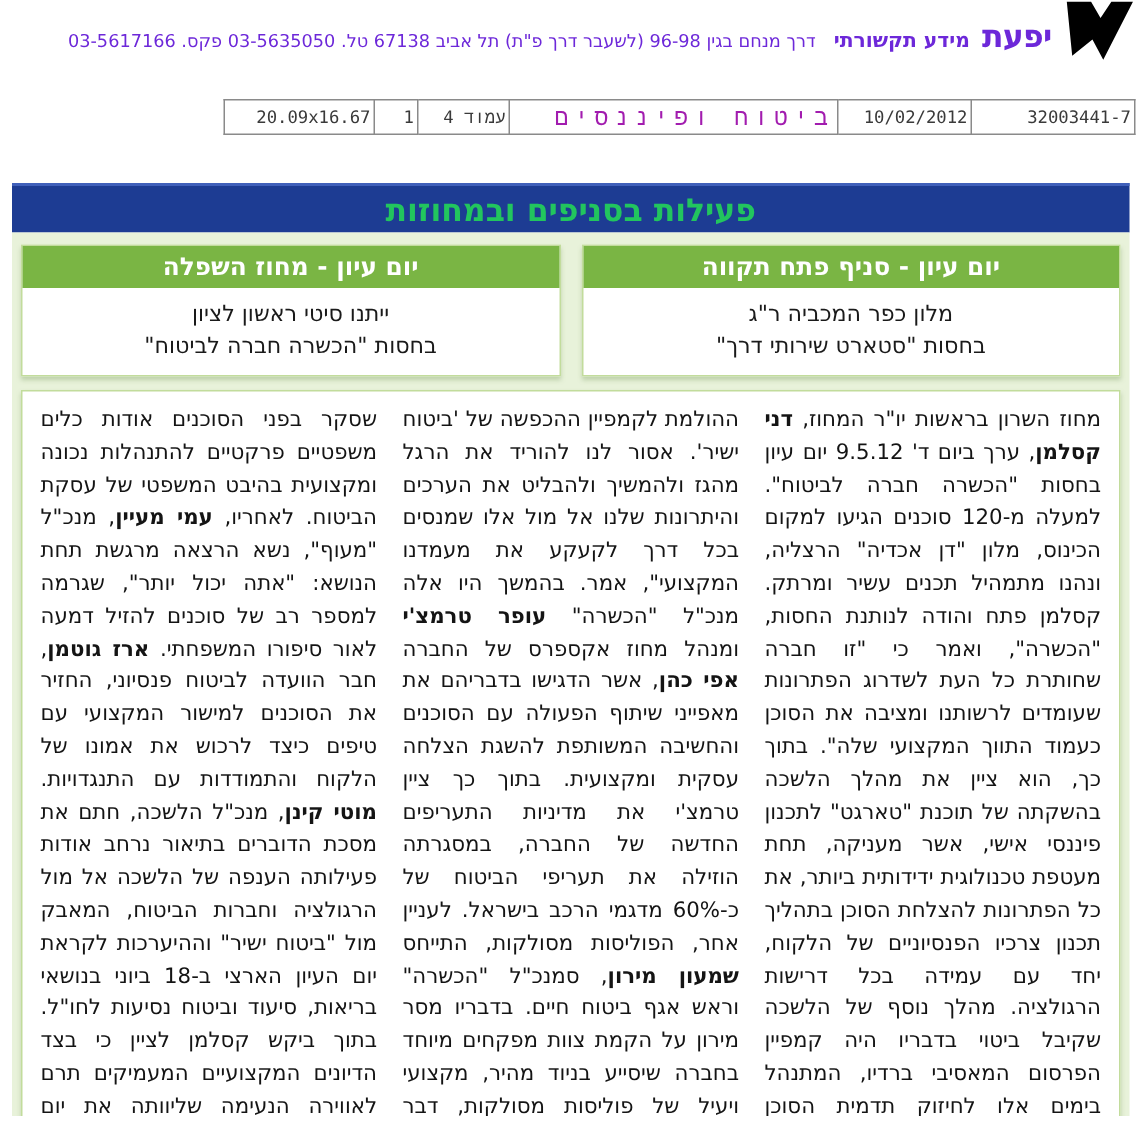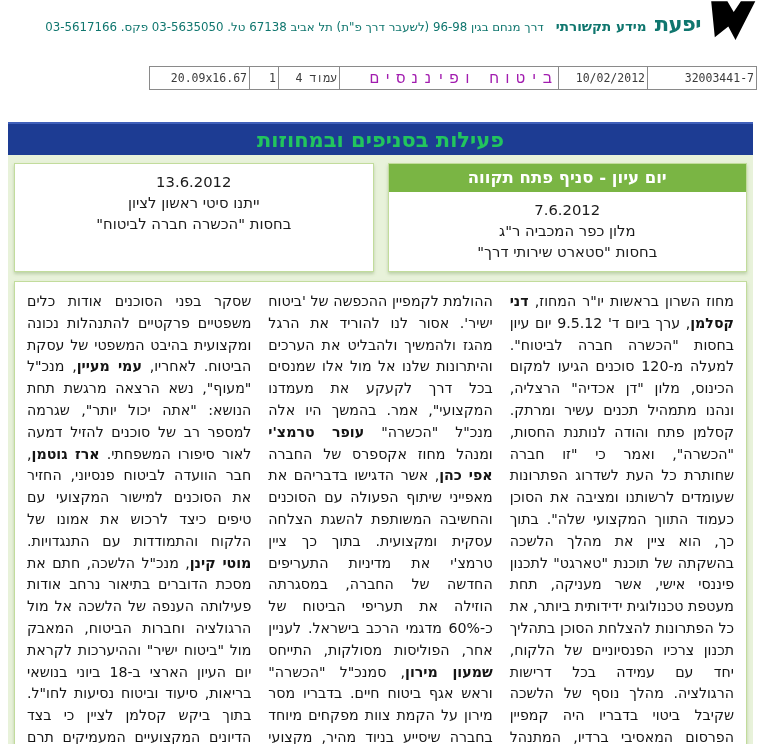--- a/index.html
+++ b/index.html
@@ -7,21 +7,21 @@
     width:761px;height:749px;position:relative;overflow:hidden;
     background:#ffffff;color:#111;
     font-family:"DejaVu Sans","Liberation Sans",sans-serif;
   }
   
   .masthead{position:absolute;top:0;left:0;right:0;height:60px;}
   .logo{position:absolute;top:0;right:3px;width:54px;height:42px;}
   .logo svg{width:100%;height:100%;}
   .contact{
     position:absolute;top:12px;right:60px;left:4px;
-    direction:rtl;text-align:right;white-space:nowrap;color:#0f766e;
+    direction:rtl;text-align:right;white-space:nowrap;color:#6d28d9;
   }
   .brand{font-size:21px;font-weight:bold;letter-spacing:-0.5px;}
   .brand-sub{font-size:13.5px;font-weight:bold;margin-right:3px;}
   .address{font-size:11.8px;margin-right:7px;}
   
   .meta{
     position:absolute;top:66px;left:149px;width:608px;
     border-collapse:collapse;table-layout:fixed;color:#3a3a3a;
     font-family:"DejaVu Sans Mono","Liberation Mono",monospace;
   }
@@ -94,28 +94,27 @@
 <div class="title-bar">
   <span>פעילות בסניפים ובמחוזות</span>
 </div>
 
 <div class="panel">
 
   <div class="events-row">
     <div class="event-box">
       <div class="box-header">יום עיון - סניף פתח תקווה</div>
       <div class="event-body">
-        <div>7.6.2012</div>
         <div>מלון כפר המכביה ר"ג</div>
         <div>בחסות "סטארט שירותי דרך"</div>
       </div>
     </div>
     <div class="event-box">
+      <div class="box-header">יום עיון - מחוז השפלה</div>
       <div class="event-body">
-        <div>13.6.2012</div>
         <div>ייתנו סיטי ראשון לציון</div>
         <div>בחסות "הכשרה חברה לביטוח"</div>
       </div>
     </div>
   </div>
 
   <div class="article-box">
     <div class="columns">
       <div class="col"><span>מחוז השרון בראשות יו"ר המחוז, </span><b>דני קסלמן</b><span>, ערך ביום ד' 9.5.12 יום עיון בחסות "הכשרה חברה לביטוח". למעלה מ-120 סוכנים הגיעו למקום הכינוס, מלון "דן אכדיה" הרצליה, ונהנו מתמהיל תכנים עשיר ומרתק. קסלמן פתח והודה לנותנת החסות, "הכשרה", ואמר כי "זו חברה שחותרת כל העת לשדרוג הפתרונות שעומדים לרשותנו ומציבה את הסוכן כעמוד התווך המקצועי שלה". בתוך כך, הוא ציין את מהלך הלשכה בהשקתה של תוכנת "טארגט" לתכנון פיננסי אישי, אשר מעניקה, תחת מעטפת טכנולוגית ידידותית ביותר, את כל הפתרונות להצלחת הסוכן בתהליך תכנון צרכיו הפנסיוניים של הלקוח, יחד עם עמידה בכל דרישות הרגולציה. מהלך נוסף של הלשכה שקיבל ביטוי בדבריו היה קמפיין הפרסום המאסיבי ברדיו, המתנהל בימים אלו לחיזוק תדמית הסוכן והעצמתו. "אני באופן אישי מקבל הרבה תגובות חיוביות ואני משוכנע כי מהלך זה ובהמשך מהלכים נוספים, ייתנו את התשובה</span></div>
       <div class="col"><span>ההולמת לקמפיין ההכפשה של 'ביטוח ישיר'. אסור לנו להוריד את הרגל מהגז ולהמשיך ולהבליט את הערכים והיתרונות שלנו אל מול אלו שמנסים בכל דרך לקעקע את מעמדנו המקצועי", אמר. בהמשך היו אלה מנכ"ל "הכשרה" </span><b>עופר טרמצ'י</b><span> ומנהל מחוז אקספרס של החברה </span><b>אפי כהן</b><span>, אשר הדגישו בדבריהם את מאפייני שיתוף הפעולה עם הסוכנים והחשיבה המשותפת להשגת הצלחה עסקית ומקצועית. בתוך כך ציין טרמצ'י את מדיניות התעריפים החדשה של החברה, במסגרתה הוזילה את תעריפי הביטוח של כ-60% מדגמי הרכב בישראל. לעניין אחר, הפוליסות מסולקות, התייחס </span><b>שמעון מירון</b><span>, סמנכ"ל "הכשרה" וראש אגף ביטוח חיים. בדבריו מסר מירון על הקמת צוות מפקחים מיוחד בחברה שיסייע בניוד מהיר, מקצועי ויעיל של פוליסות מסולקות, דבר שיבטיח את תגמולו של הסוכן בצד שורה של יתרונות כלכליים והטבות ביטוחיות ללקוח. בהמשך היה זה </span></div>

